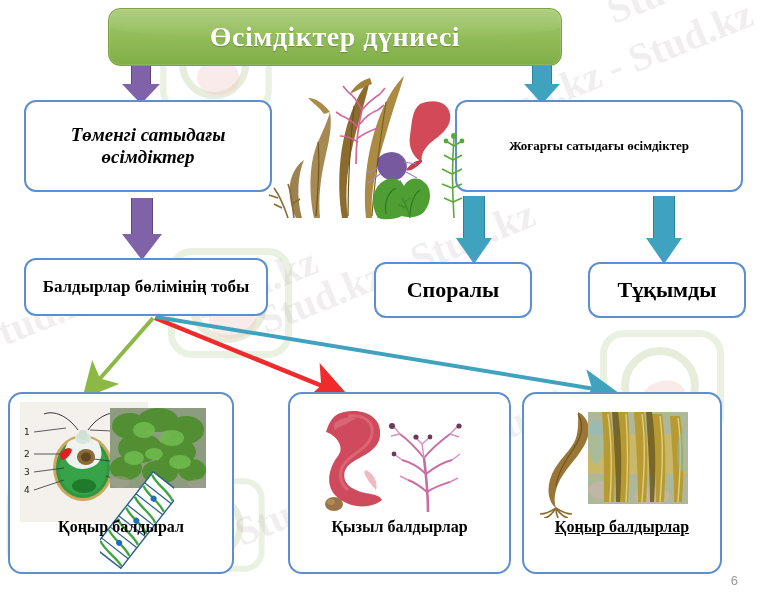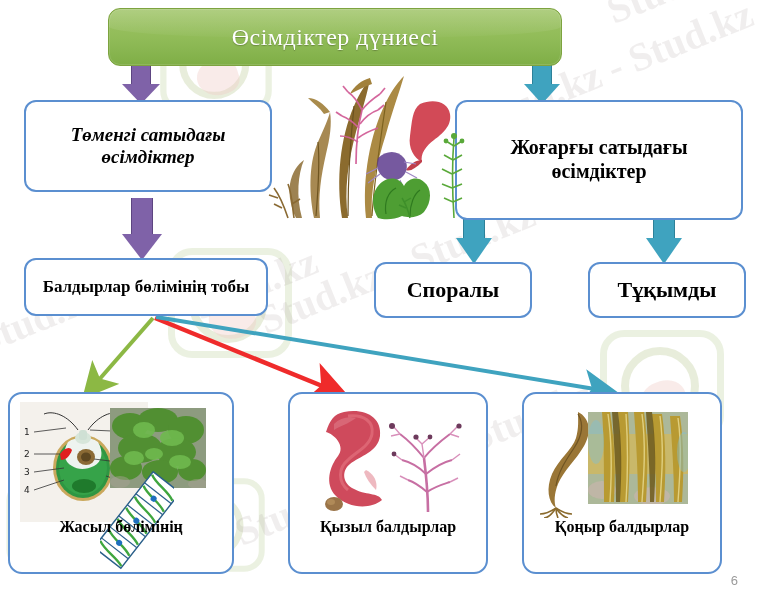--- a/index.html
+++ b/index.html
@@ -50,21 +50,21 @@
   }
   .title-box .gloss{
     position:absolute;left:0;top:0;width:100%;height:52%;
     border-radius:12px 12px 40% 40%;
     background:linear-gradient(180deg,rgba(255,255,255,0.20),rgba(255,255,255,0.02));
     pointer-events:none;
   }
   .title-txt{
     position:absolute;left:0;top:0;width:100%;height:100%;
     display:flex;align-items:center;justify-content:center;
-    color:#ffffff;font-weight:normal;font-size:24px;letter-spacing:.5px;
+    color:#ffffff;font-weight:bold;font-size:28px;letter-spacing:.5px;
     text-shadow:0 1px 1px rgba(80,100,50,.55);
     z-index:2;
   }
 
   
   .node{
     position:absolute;
     background:#ffffff;
     border:2px solid #5b8fd0;
     border-radius:12px;
@@ -72,31 +72,31 @@
     text-align:center;
     color:#000000;
     font-weight:bold;
     line-height:1.18;
     box-sizing:border-box;
     z-index:7;
   }
   .node span{display:block;padding:0 8px;}
 
   #node-lower{left:24px;top:100px;width:248px;height:92px;font-size:19px;font-style:italic;}
-  #node-higher{left:455px;top:100px;width:288px;height:120px;font-size:20px;}
+  #node-higher{left:455px;top:100px;width:288px;height:92px;font-size:13px;}
   #node-algae{left:24px;top:258px;width:244px;height:58px;font-size:17px;}
   #node-spore{left:374px;top:262px;width:158px;height:56px;font-size:22px;}
   #node-seed{left:588px;top:262px;width:158px;height:56px;font-size:22px;}
 
   .leaf{
     position:absolute;background:#ffffff;border:2px solid #5b8fd0;border-radius:14px;
     box-sizing:border-box;z-index:7;overflow:hidden;
   }
   #leaf-green{left:8px;top:392px;width:226px;height:182px;}
-  #leaf-red{left:288px;top:392px;width:200px;height:182px;text-decoration:underline;}
+  #leaf-red{left:288px;top:392px;width:223px;height:182px;text-decoration:underline;}
   #leaf-brown{left:522px;top:392px;width:200px;height:182px;}
   .leaf-label{
     position:absolute;left:0;width:100%;text-align:center;
     font-weight:bold;font-size:16px;color:#000;line-height:1.18;z-index:4;
   }
 
   
   .varrow{position:absolute;z-index:6;}
   .varrow .shaft{position:absolute;left:50%;transform:translateX(-50%);top:0;}
   .varrow .head{position:absolute;left:50%;transform:translateX(-50%);bottom:0;width:0;height:0;}
@@ -373,21 +373,21 @@
           <path d="M21 89 C30 94 44 92 53 96"></path>
         </g>
         <g fill="#1d6fbe">
           <circle cx="37" cy="23" r="3"></circle>
             <circle cx="37" cy="51" r="3"></circle>
             <circle cx="37" cy="79" r="3"></circle>
         </g>
       </g>
     </svg>
 
-    <div class="leaf-label" style="top:124px;">Жасыл бөлімінің</div>
+    <div class="leaf-label" style="top:124px;">Қоңыр балдырал</div>
   </div>
 
   <div class="leaf" id="leaf-red">
     <svg style="position:absolute;left:14px;top:10px;" width="170" height="112" viewBox="0 0 170 112">
 
       <path d="M40 8 C62 4 78 14 76 32 C74 48 56 52 46 60 C38 66 38 78 48 84 C62 92 74 88 78 96 C66 106 44 104 32 92 C20 80 26 62 34 52 C42 42 30 30 22 28 C26 16 30 10 40 8 Z" fill="#cf4a5c"></path>
       <path d="M44 12 C60 10 70 18 68 30 C66 42 52 48 44 56 C34 64 34 78 44 86" fill="none" stroke="#e2707e" stroke-width="3" opacity=".7"></path>
       <g fill="#e1808d" opacity=".55">
         <path d="M30 20 C36 14 44 12 52 14 C44 20 36 22 30 26 Z"></path>
         <path d="M62 66 C70 70 74 78 72 86 C66 80 62 74 60 68 Z"></path>
@@ -472,17 +472,17 @@
           <path d="M38 2 C40 32 40 60 38 90"></path>
         <path d="M54 2 C58 32 56 62 54 90"></path>
           <path d="M72 4 C76 34 74 62 72 90"></path>
         <path d="M90 6 C94 34 92 62 90 90"></path>
       </g>
       <g fill="#83bfd0" opacity=".45">
         <ellipse cx="8" cy="30" rx="8" ry="22"></ellipse>
           <ellipse cx="96" cy="40" rx="7" ry="20"></ellipse>
       </g>
     </svg>
-    <div class="leaf-label" style="top:124px;">Қоңыр балдырлар</div>
+    <div class="leaf-label" style="top:124px;text-decoration:underline;">Қоңыр балдырлар</div>
   </div>
 
   <div class="pageno">6</div>
 </div>
 
 </body></html>

